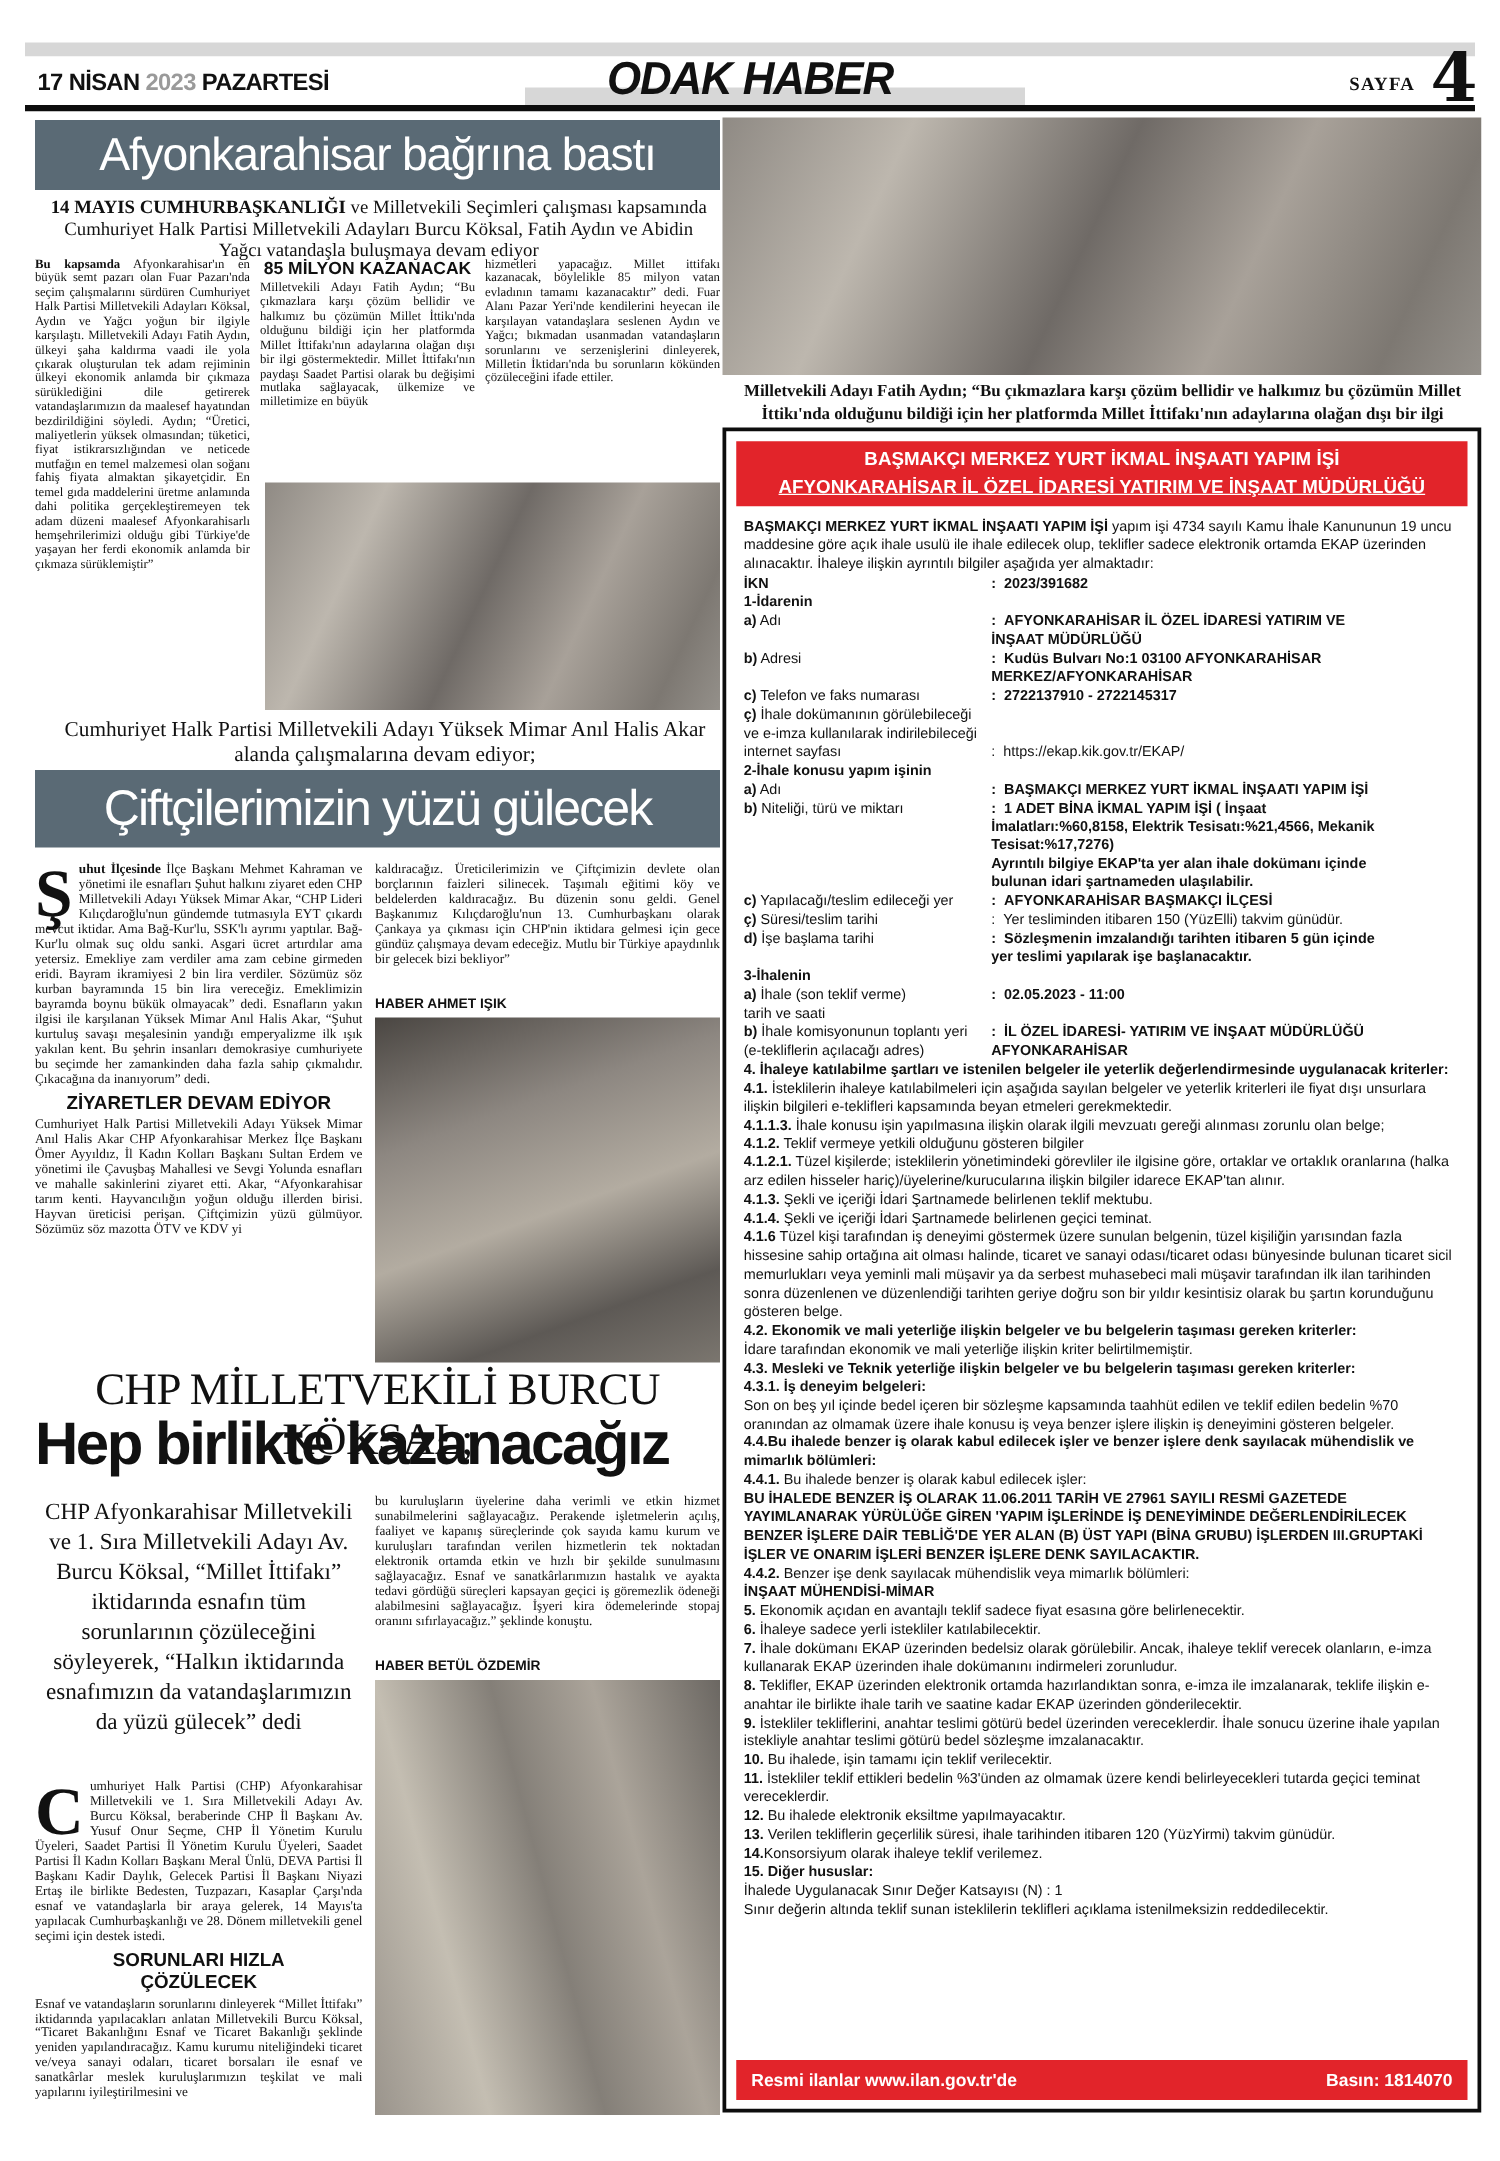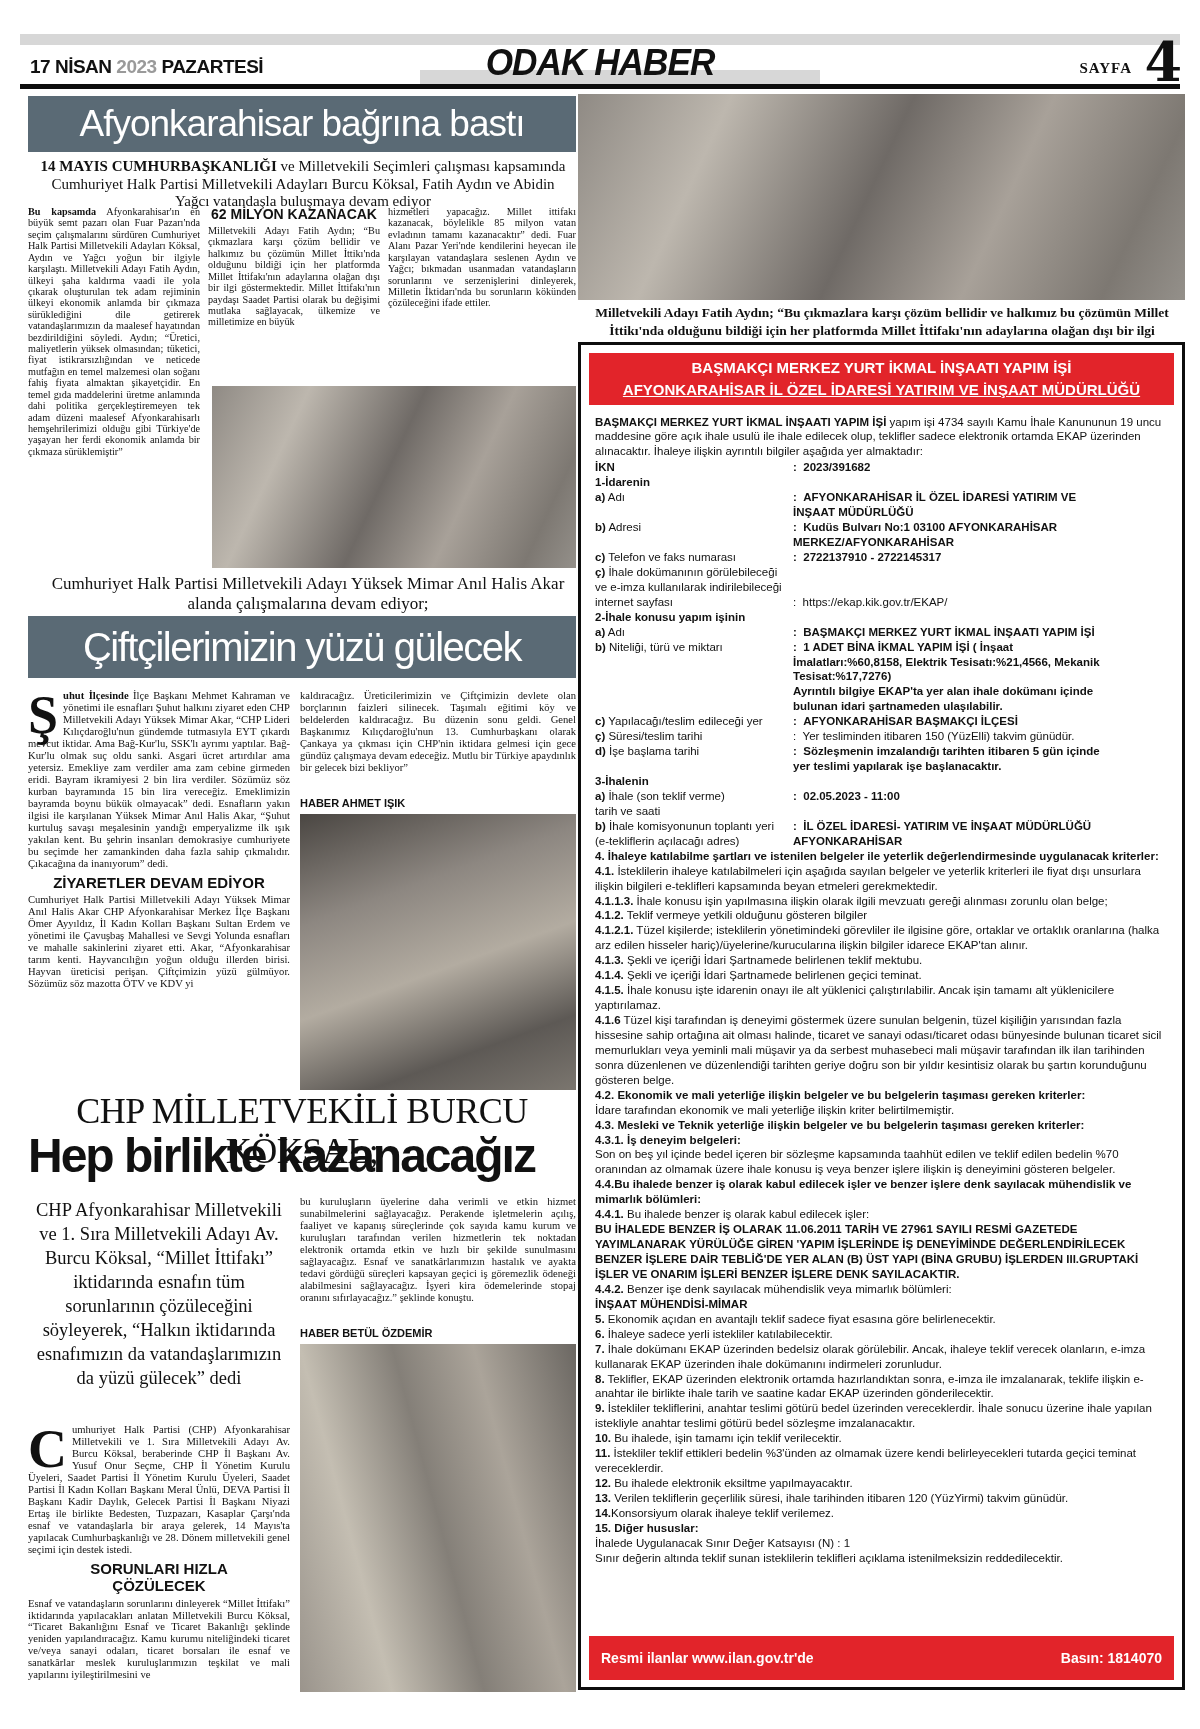--- a/index.html
+++ b/index.html
@@ -31,21 +31,21 @@
   .nbody{font-family:"Liberation Sans","DejaVu Sans",sans-serif;font-size:11.5px;line-height:1.3;
          padding:2px 14px 0 14px;overflow:hidden;}
   .nrow{display:flex;}
   .nrow .lab{width:198px;flex:none;white-space:pre-line;}
   .nrow .val{flex:1;white-space:pre-line;}
   .nrow .val.hasval::before{content:":\00a0\00a0";}
   .nrow .val.b{font-weight:700;}
   .nrow.vbot{align-items:flex-end;}
   .np{margin:0;}
   .np.b{font-weight:700;}
-  .nfoot{position:absolute;left:8px;right:8px;bottom:7px;height:44px;background:var(--red);
+  .nfoot{position:absolute;left:8px;right:8px;bottom:7px;height:32px;background:var(--red);
          color:#fff;display:flex;align-items:center;justify-content:space-between;
          font-family:"Liberation Sans","DejaVu Sans",sans-serif;font-weight:700;font-size:14px;padding:0 12px;}
   .masthead{font-family:"Liberation Sans","DejaVu Sans",sans-serif;font-weight:900;font-style:italic;
             font-size:37px;letter-spacing:-1px;transform:scaleX(.95);transform-origin:center;}
 </style>
 </head>
 <body>
 
 <div class="page">
 
@@ -65,21 +65,21 @@
 
   <div class="abs" style="left:34px;top:158px;width:538px;font-size:15px;line-height:1.18;text-align:center;">
     <b>14 MAYIS CUMHURBAŞKANLIĞI</b><span> ve Milletvekili Seçimleri çalışması kapsamında Cumhuriyet Halk Partisi Milletvekili Adayları Burcu Köksal, Fatih Aydın ve Abidin Yağcı vatandaşla buluşmaya devam ediyor</span>
   </div>
 
   <div class="abs colbody jt" style="left:28px;top:206px;width:172px;height:328px;overflow:hidden;">
     <b>Bu kapsamda</b><span> Afyonkarahisar'ın en büyük semt pazarı olan Fuar Pazarı'nda seçim çalışmalarını sürdüren Cumhuriyet Halk Partisi Milletvekili Adayları Köksal, Aydın ve Yağcı yoğun bir ilgiyle karşılaştı. Milletvekili Adayı Fatih Aydın, ülkeyi şaha kaldırma vaadi ile yola çıkarak oluşturulan tek adam rejiminin ülkeyi ekonomik anlamda bir çıkmaza sürüklediğini dile getirerek vatandaşlarımızın da maalesef hayatından bezdirildiğini söyledi. Aydın; “Üretici, maliyetlerin yüksek olmasından; tüketici, fiyat istikrarsızlığından ve neticede mutfağın en temel malzemesi olan soğanı fahiş fiyata almaktan şikayetçidir. En temel gıda maddelerini üretme anlamında dahi politika gerçekleştiremeyen tek adam düzeni maalesef Afyonkarahisarlı hemşehrilerimizi olduğu gibi Türkiye'de yaşayan her ferdi ekonomik anlamda bir çıkmaza sürüklemiştir”</span>
   </div>
 
   <div class="abs" style="left:208px;top:206px;width:172px;height:178px;overflow:hidden;">
-    <div class="sans" style="font-weight:800;font-size:14px;text-align:center;margin-bottom:3px;">62 MİLYON KAZANACAK</div>
+    <div class="sans" style="font-weight:800;font-size:14px;text-align:center;margin-bottom:3px;">85 MİLYON KAZANACAK</div>
     <div class="colbody jt">Milletvekili Adayı Fatih Aydın; “Bu çıkmazlara karşı çözüm bellidir ve halkımız bu çözümün Millet İttikı'nda olduğunu bildiği için her platformda Millet İttifakı'nın adaylarına olağan dışı bir ilgi göstermektedir. Millet İttifakı'nın paydaşı Saadet Partisi olarak bu değişimi mutlaka sağlayacak, ülkemize ve milletimize en büyük</div>
   </div>
 
   <div class="abs colbody jt" style="left:388px;top:206px;width:188px;height:165px;overflow:hidden;">hizmetleri yapacağız. Millet ittifakı kazanacak, böylelikle 85 milyon vatan evladının tamamı kazanacaktır” dedi. Fuar Alanı Pazar Yeri'nde kendilerini heyecan ile karşılayan vatandaşlara seslenen Aydın ve Yağcı; bıkmadan usanmadan vatandaşların sorunlarını ve serzenişlerini dinleyerek, Milletin İktidarı'nda bu sorunların kökünden çözüleceğini ifade ettiler.</div>
 
   <div class="abs ph" style="left:212px;top:386px;width:364px;height:182px;"></div>
 
   <div class="abs caption" style="left:40px;top:574px;width:536px;font-size:17px;line-height:1.2;">Cumhuriyet Halk Partisi Milletvekili Adayı Yüksek Mimar Anıl Halis Akar alanda çalışmalarına devam ediyor;</div>
 
   <div class="abs banner" style="left:28px;top:616px;width:548px;height:62px;font-size:40px;line-height:62px;letter-spacing:-1.5px;">Çiftçilerimizin yüzü gülecek</div>
@@ -228,21 +228,20 @@
 
 
           <p class="np"><b>4.1.2.</b><span> Teklif vermeye yetkili olduğunu gösteren bilgiler</span></p>
 
           <p class="np"><b>4.1.2.1.</b><span> Tüzel kişilerde; isteklilerin yönetimindeki görevliler ile ilgisine göre, ortaklar ve ortaklık oranlarına (halka arz edilen hisseler hariç)/üyelerine/kurucularına ilişkin bilgiler idarece EKAP'tan alınır.</span></p>
 
           <p class="np"><b>4.1.3.</b><span> Şekli ve içeriği İdari Şartnamede belirlenen teklif mektubu.</span></p>
 
           <p class="np"><b>4.1.4.</b><span> Şekli ve içeriği İdari Şartnamede belirlenen geçici teminat.</span></p>
 
-          <p class="np"><b>4.1.5.</b><span> İhale konusu işte idarenin onayı ile alt yüklenici çalıştırılabilir. Ancak işin tamamı alt yüklenicilere yaptırılamaz.</span></p>
 
           <p class="np"><b>4.1.6</b><span> Tüzel kişi tarafından iş deneyimi göstermek üzere sunulan belgenin, tüzel kişiliğin yarısından fazla hissesine sahip ortağına ait olması halinde, ticaret ve sanayi odası/ticaret odası bünyesinde bulunan ticaret sicil memurlukları veya yeminli mali müşavir ya da serbest muhasebeci mali müşavir tarafından ilk ilan tarihinden sonra düzenlenen ve düzenlendiği tarihten geriye doğru son bir yıldır kesintisiz olarak bu şartın korunduğunu gösteren belge.</span></p>
 
           <p class="np b"><b>4.2. Ekonomik ve mali yeterliğe ilişkin belgeler ve bu belgelerin taşıması gereken kriterler:</b><span></span></p>
 
           <p class="np"><b></b><span>İdare tarafından ekonomik ve mali yeterliğe ilişkin kriter belirtilmemiştir.</span></p>
 
           <p class="np b"><b>4.3. Mesleki ve Teknik yeterliğe ilişkin belgeler ve bu belgelerin taşıması gereken kriterler:</b><span></span></p>
 
           <p class="np b"><b>4.3.1. İş deneyim belgeleri:</b><span></span></p>

